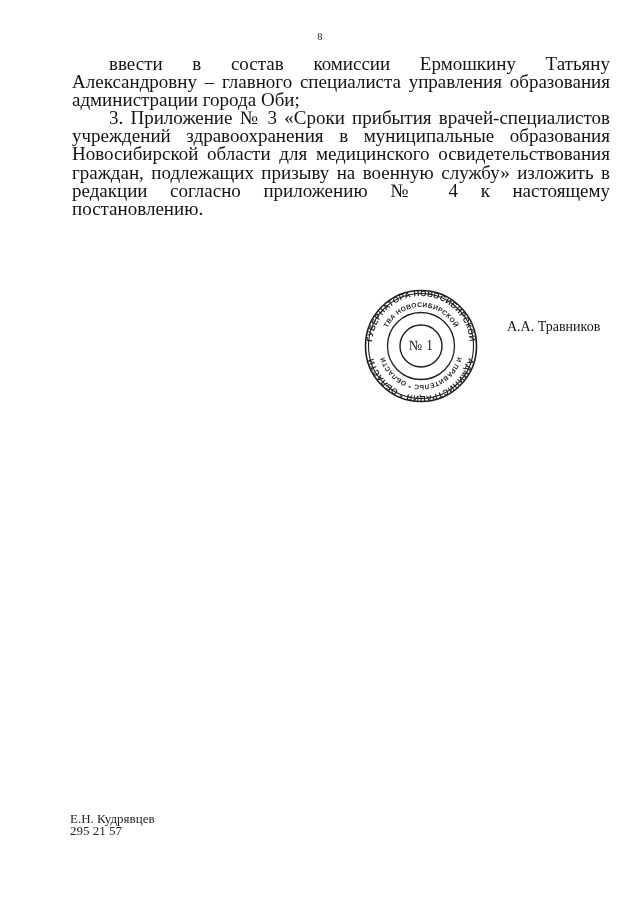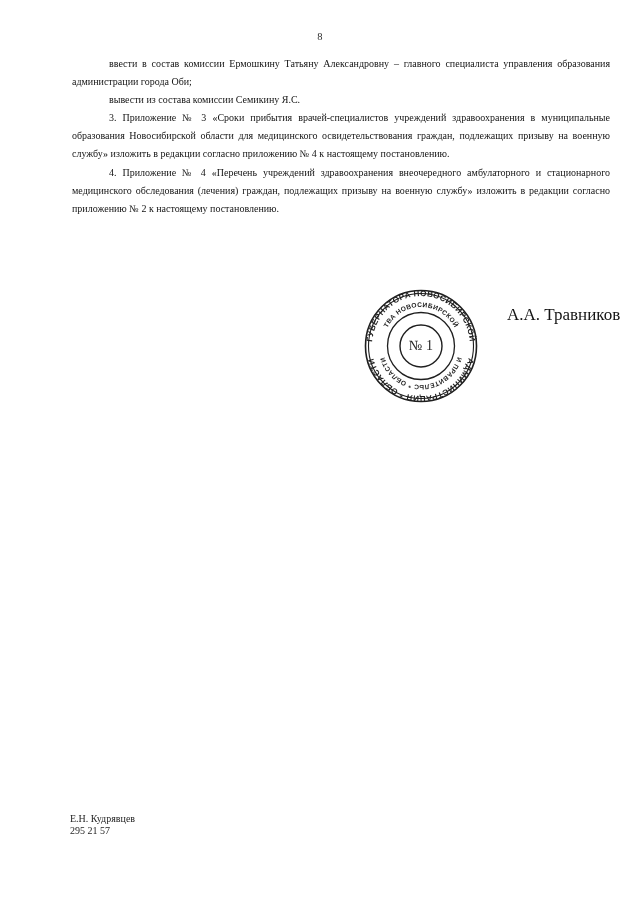--- a/index.html
+++ b/index.html
@@ -36,68 +36,66 @@
   .body-text {
     position: absolute;
     left: 72px;
     top: 55px;
     width: 538px;
   }
   .para {
     margin: 0;
     text-align: justify;
     text-justify: inter-word;
-    font-size: 10px;
+    font-size: 19px;
     line-height: 18.1px;
     text-indent: 37px;
     hyphens: none;
     color: #141414;
   }
   
   .seal {
     position: absolute;
     left: 364px;
     top: 288px;
     width: 114px;
     height: 116px;
   }
   .seal svg { display: block; width: 114px; height: 116px; }
   
   .signature-name {
     position: absolute;
     left: 507px;
-    top: 306px;
-    font-size: 17px;
+    top: 318px;
+    font-size: 14px;
     line-height: 18px;
     white-space: nowrap;
     color: #141414;
   }
   
   .footer {
     position: absolute;
     left: 70px;
     top: 813px;
-    font-size: 10px;
+    font-size: 13px;
     line-height: 11.6px;
     color: #262626;
   }
   .footer div { white-space: nowrap; }
 </style>
 </head>
 <body>
 
 <div class="page">
 
   <div class="page-number">8</div>
 
   <div class="body-text">
     <p class="para">ввести в состав комиссии Ермошкину Татьяну Александровну – главного специалиста управления образования администрации города Оби;</p>
-    <p class="para">вывести из состава комиссии Семикину Я.С.</p>
     <p class="para">3. Приложение № 3 «Сроки прибытия врачей-специалистов учреждений здравоохранения в муниципальные образования Новосибирской области для медицинского освидетельствования граждан, подлежащих призыву на военную службу» изложить в редакции согласно приложению № 4 к настоящему постановлению.</p>
-    <p class="para">4. Приложение № 4 «Перечень учреждений здравоохранения внеочередного амбулаторного и стационарного медицинского обследования (лечения) граждан, подлежащих призыву на военную службу» изложить в редакции согласно приложению № 2 к настоящему постановлению.</p>
   </div>
 
   <div class="seal">
     <svg viewBox="0 0 114 116" xmlns="http://www.w3.org/2000/svg" aria-hidden="true">
       <defs>
         <path id="outerArc" d="M 57,112 m -53,-54 a 53,54 0 1 1 106,0 a 53,54 0 1 1 -106,0" fill="none"></path>
         <path id="outerArcTop" d="M 8,58 a 49,50 0 0 1 98,0" fill="none"></path>
         <path id="outerArcBottom" d="M 106,58 a 49,50 0 0 1 -98,0" fill="none"></path>
         <path id="innerArcTop" d="M 19,58 a 38,39 0 0 1 76,0" fill="none"></path>
         <path id="innerArcBottom" d="M 95,58 a 38,39 0 0 1 -76,0" fill="none"></path>

